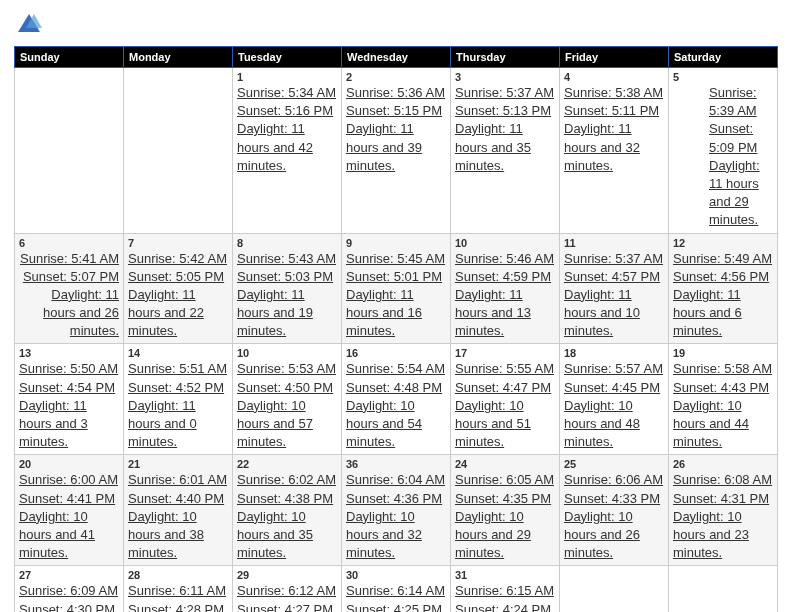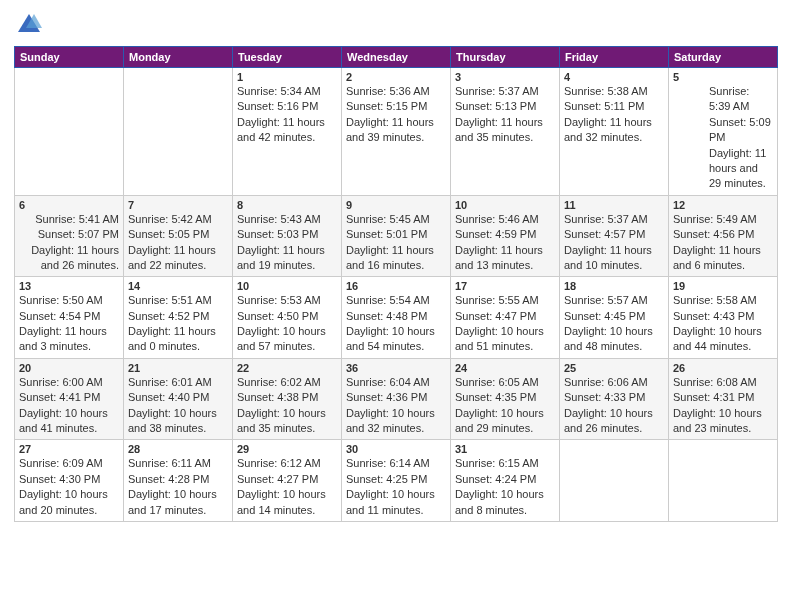--- a/index.html
+++ b/index.html
@@ -58,21 +58,21 @@
     .subtitle {
       font-size: 13px;
       color: #555;
     }
     .calendar {
       width: 100%;
       border-collapse: collapse;
       font-size: 9.5px;
     }
     .calendar th {
-      background-color: #701a75;
+      background-color: #000000;
       color: #fff;
       text-align: left;
       padding: 4px 5px;
       font-size: 11px;
       font-weight: bold;
       border: 1px solid #2a5aaf;
     }
     .calendar td {
       border: 1px solid #ccc;
       vertical-align: top;
@@ -86,22 +86,23 @@
     }
     .day-num {
       font-size: 11px;
       font-weight: bold;
       color: #333;
       display: block;
       margin-bottom: 1px;
     }
     .day-info {
       color: #333;
-      font-size: 11px;
+      font-size: 13px;
       line-height: 1.4;
+      text-decoration: underline;
     }
     .empty-cell {
       background: #fff !important;
     }
   </style>
 </head>
 <body>
 
 <div class="page">
   <div class="header">

